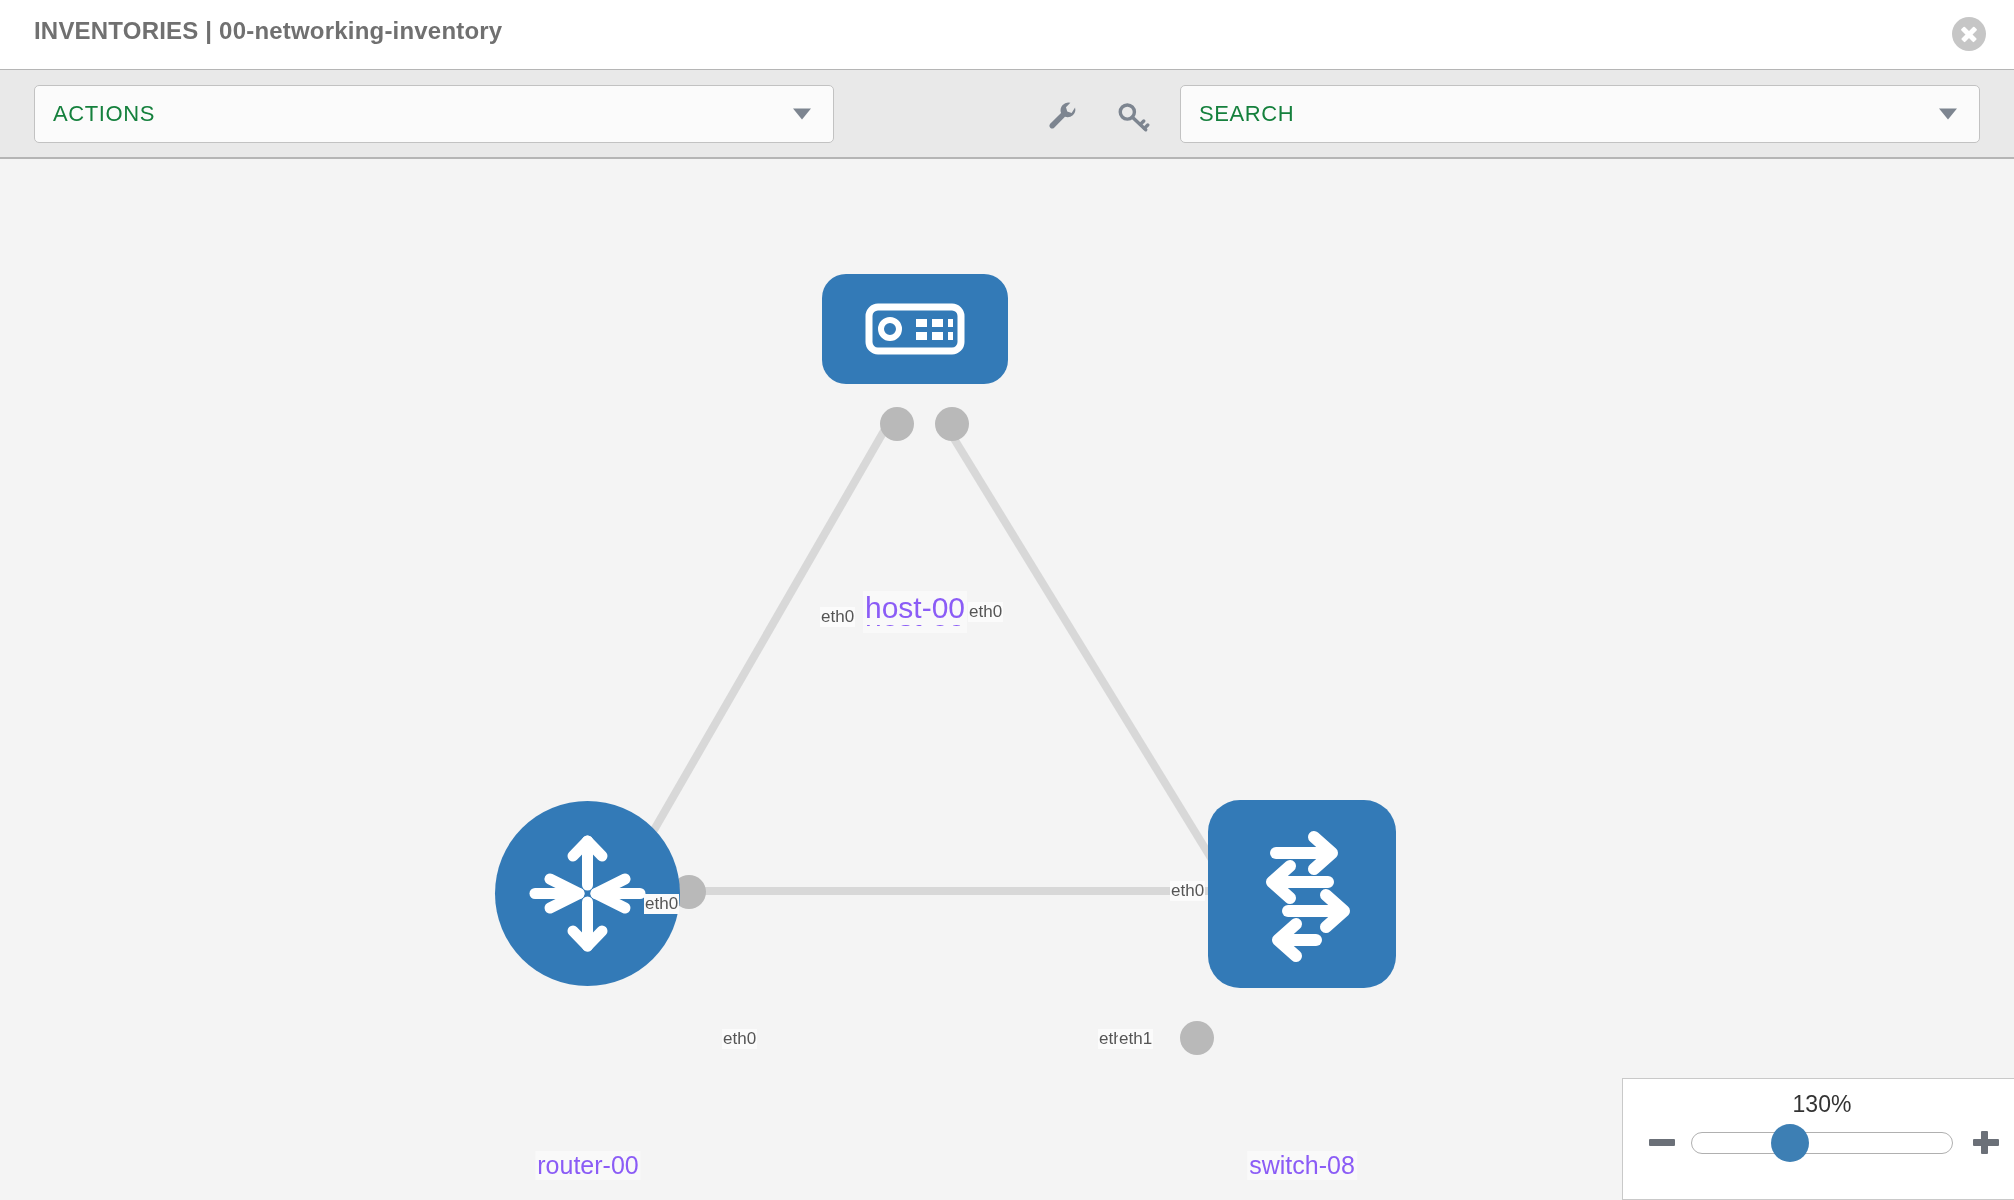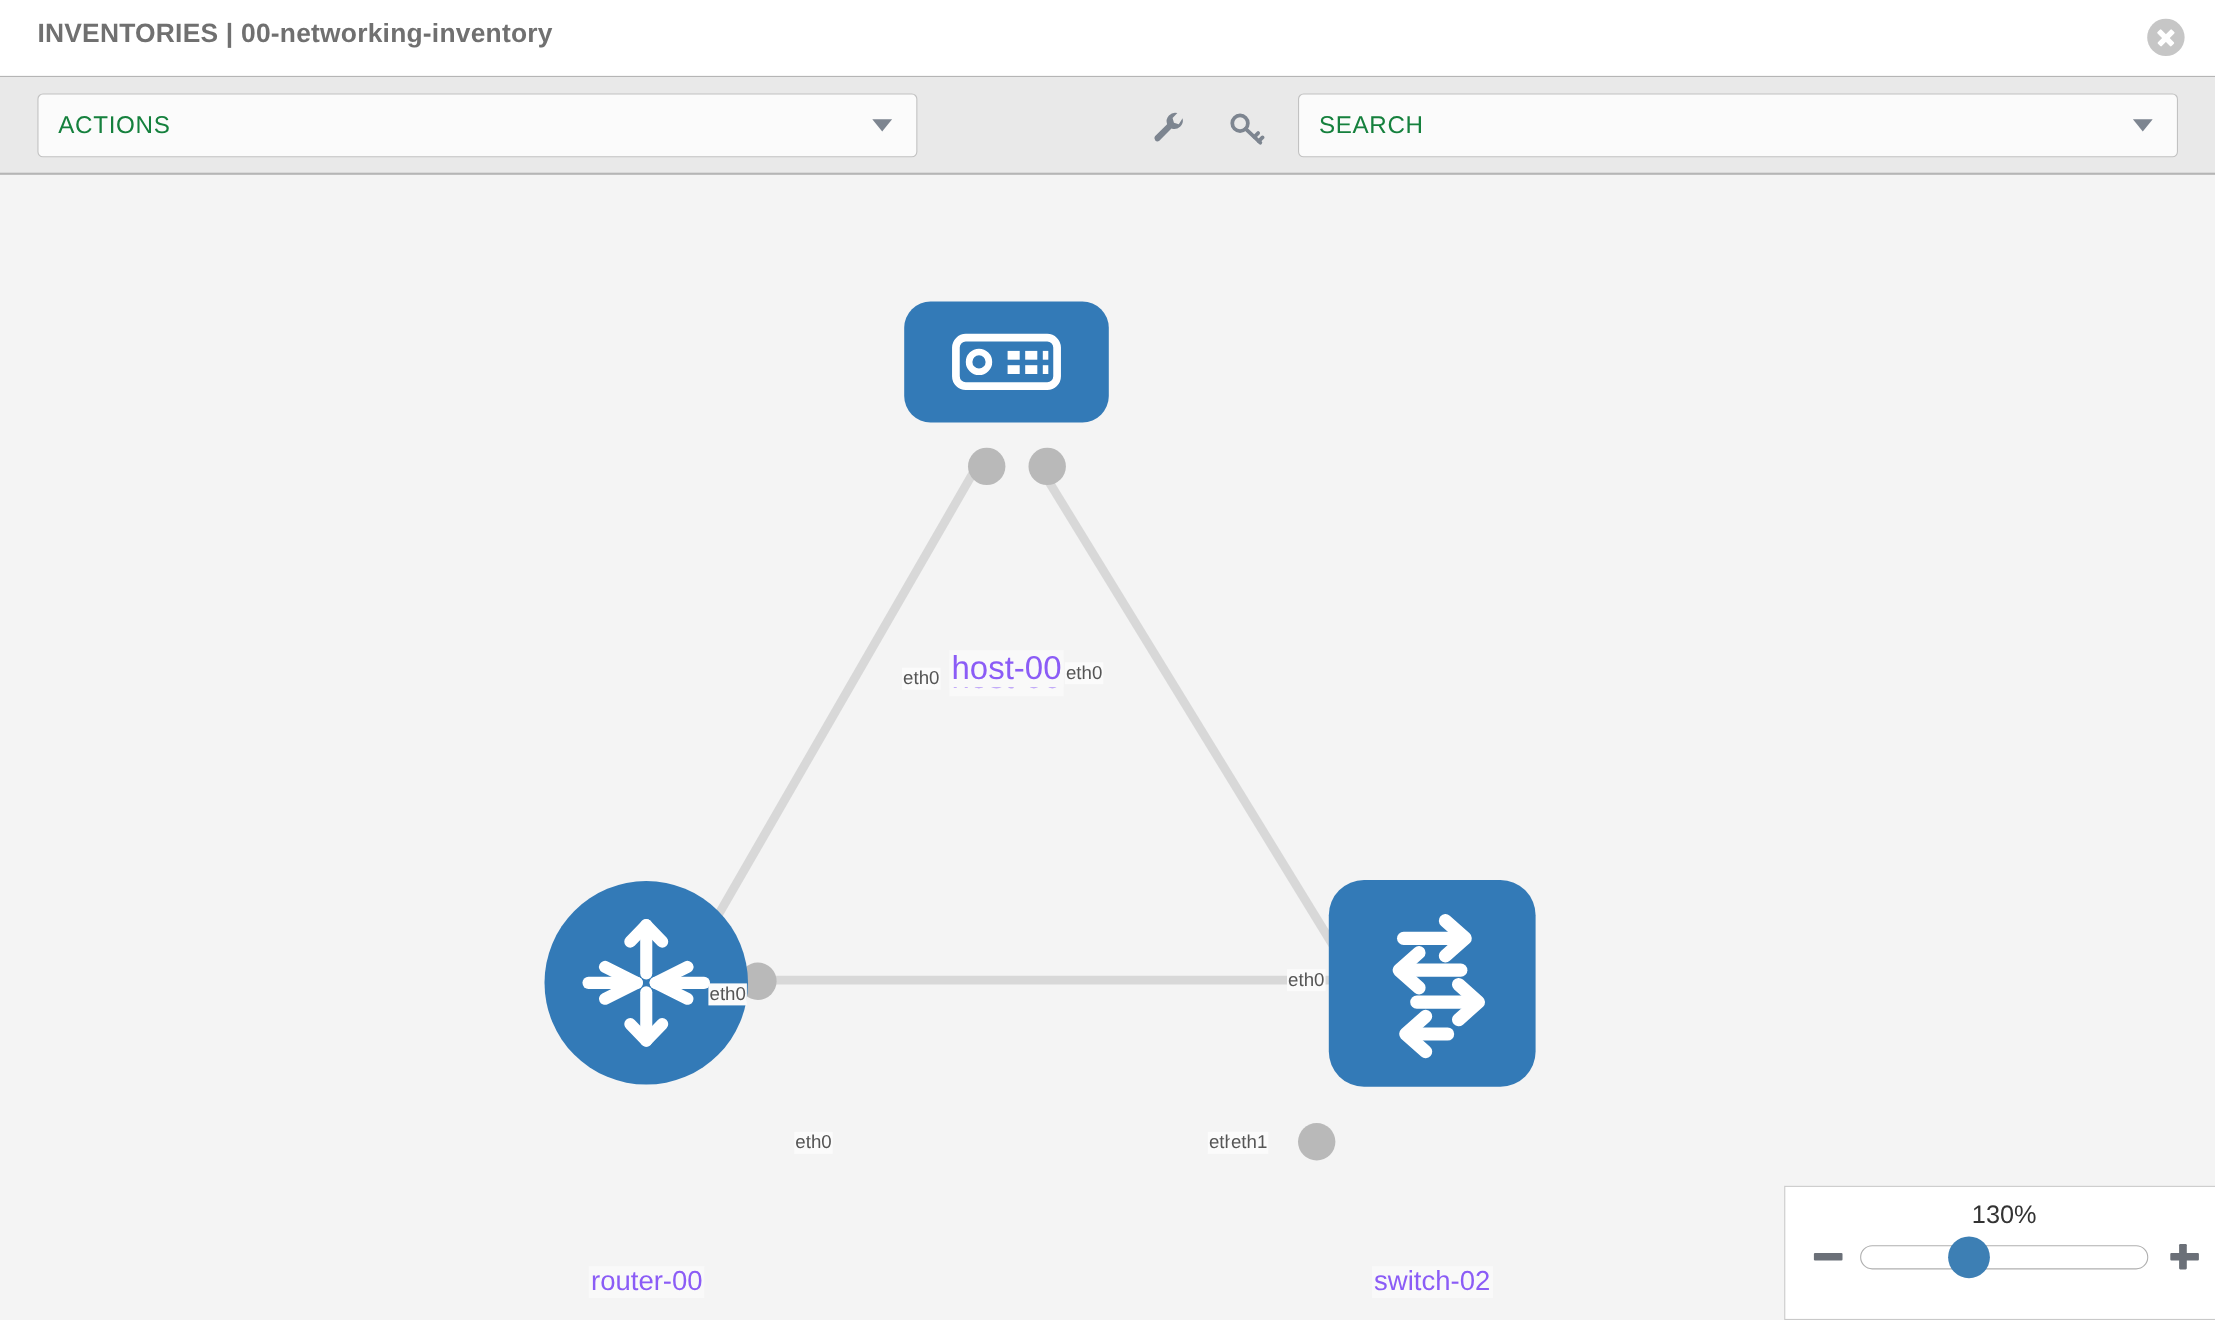--- a/index.html
+++ b/index.html
@@ -351,21 +351,21 @@
           <polyline points="82,66 64,82 82,98"></polyline>
 
           <line x1="80" y1="111" x2="134" y2="111"></line>
           <polyline points="118,95 136,111 118,127"></polyline>
 
           <line x1="108" y1="140" x2="72" y2="140"></line>
           <polyline points="88,124 70,140 88,156"></polyline>
         </g>
       </svg>
     </div>
-    <div class="node-label" style="left:1302px; top:992px;">switch-02</div>
+    <div class="node-label" style="left:1302px; top:992px;">switch-08</div>
 
     <div class="edge-label" style="left:1170px; top:722px;">eth0</div>
     <div class="edge-label" style="left:1098px; top:870px;">eth0</div>
     <div class="edge-label" style="left:1118px; top:870px;">eth1</div>
 
   </div>
 
   <div class="zoom-widget">
     <div class="zoom-pct">130%</div>
 

